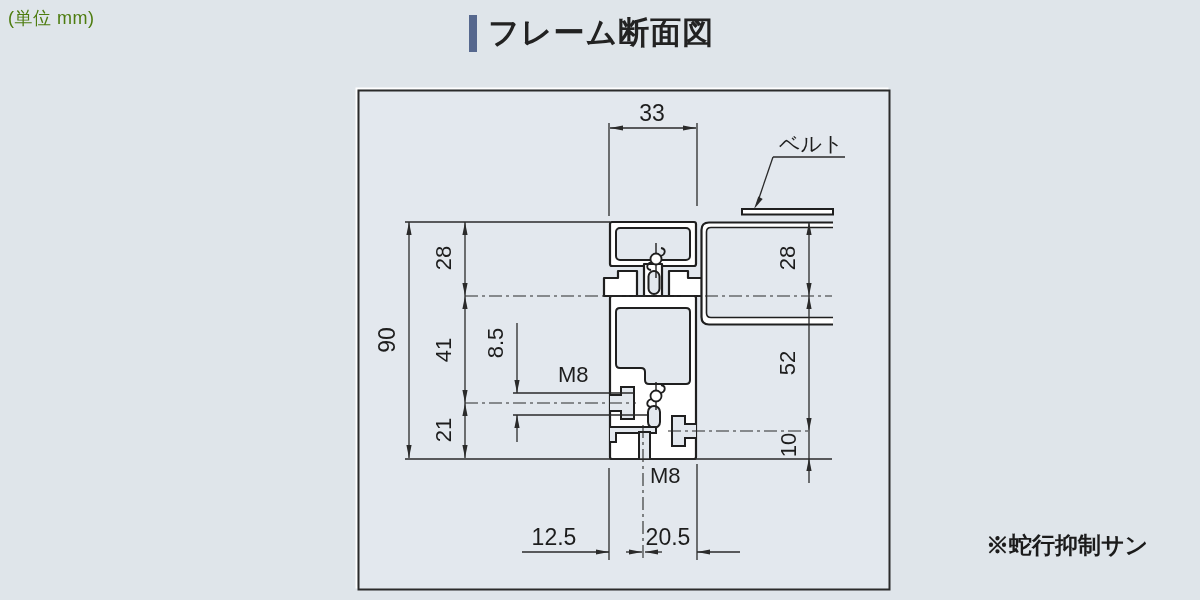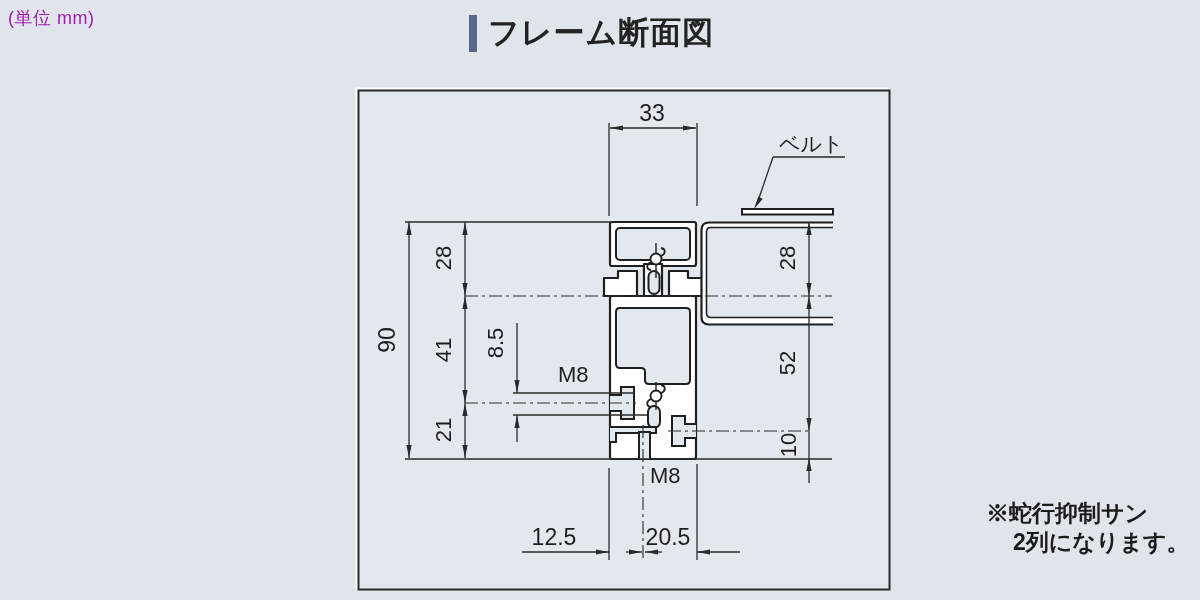--- a/index.html
+++ b/index.html
@@ -10,31 +10,31 @@
   }
   html,body{margin:0;padding:0;}
   body{
     width:1200px;height:600px;position:relative;overflow:hidden;
     background:var(--bg);
     font-family:"Liberation Sans", sans-serif;
     color:#1d1d1d;
   }
   .unit-label{
     position:absolute;left:8px;top:6px;
-    font-size:18px;letter-spacing:0.5px;color:#a21caf;
+    font-size:18px;letter-spacing:0.5px;color:#4d7c0f;
   }
   .title-wrap{position:absolute;left:469px;top:13px;height:40px;display:flex;align-items:center;}
   .title-bar{width:8px;height:37px;background:var(--accent);margin-right:11px;}
   .title-text{font-size:31px;font-weight:bold;color:#222;letter-spacing:1px;}
   .note{
     position:absolute;left:986px;top:499px;
     font-size:23px;line-height:29px;font-weight:600;color:#1b1b1b;
   }
   .note .nline{display:block;padding-left:27px;}
-  .note .nline.first{padding-left:0;}
+  .note .nline.first{padding-left:0;margin-top:32px;}
   svg{position:absolute;left:0;top:0;}
   text{font-family:"Liberation Sans", sans-serif;fill:#1d1d1d;}
 </style>
 </head>
 <body>
 
 <div class="unit-label">(単位  mm)</div>
 
 <div class="title-wrap">
   <div class="title-bar"></div>
@@ -197,14 +197,13 @@
     <text x="554" y="545" text-anchor="middle" font-size="23">12.5</text>
     <text x="668" y="545" text-anchor="middle" font-size="23">20.5</text>
     <text x="558" y="382">M8</text>
     <text x="650" y="483">M8</text>
     <text x="779" y="151" font-size="21">ベルト</text>
   </g>
 </svg>
 
 <div class="note">
   <span class="nline first"><span>※</span><span>蛇行抑制サン</span></span>
-  <span class="nline">2列になります。</span>
 </div>
 
 </body></html>

